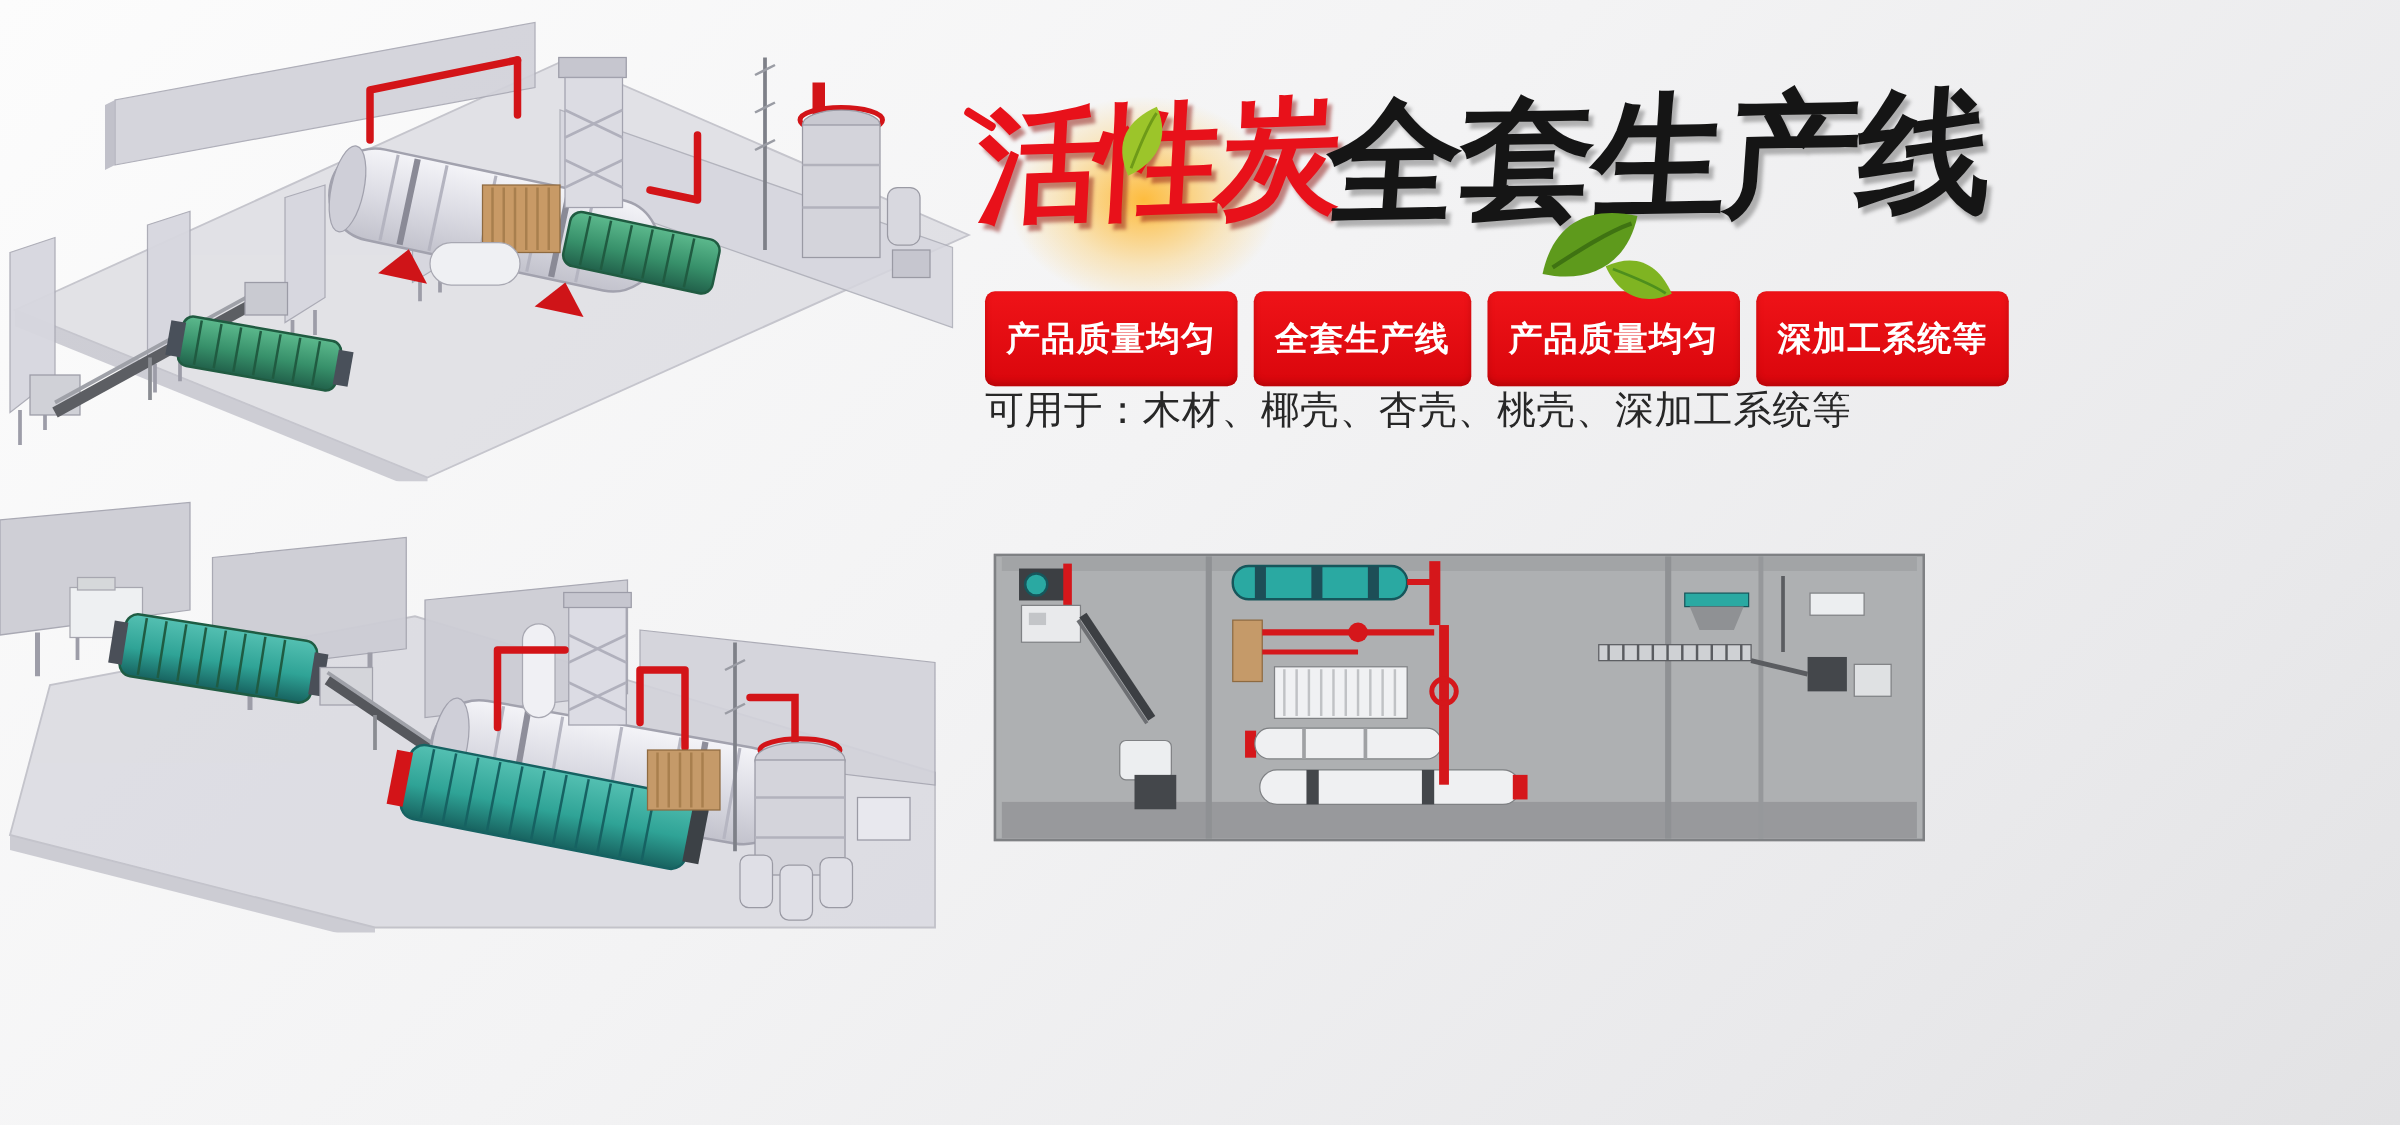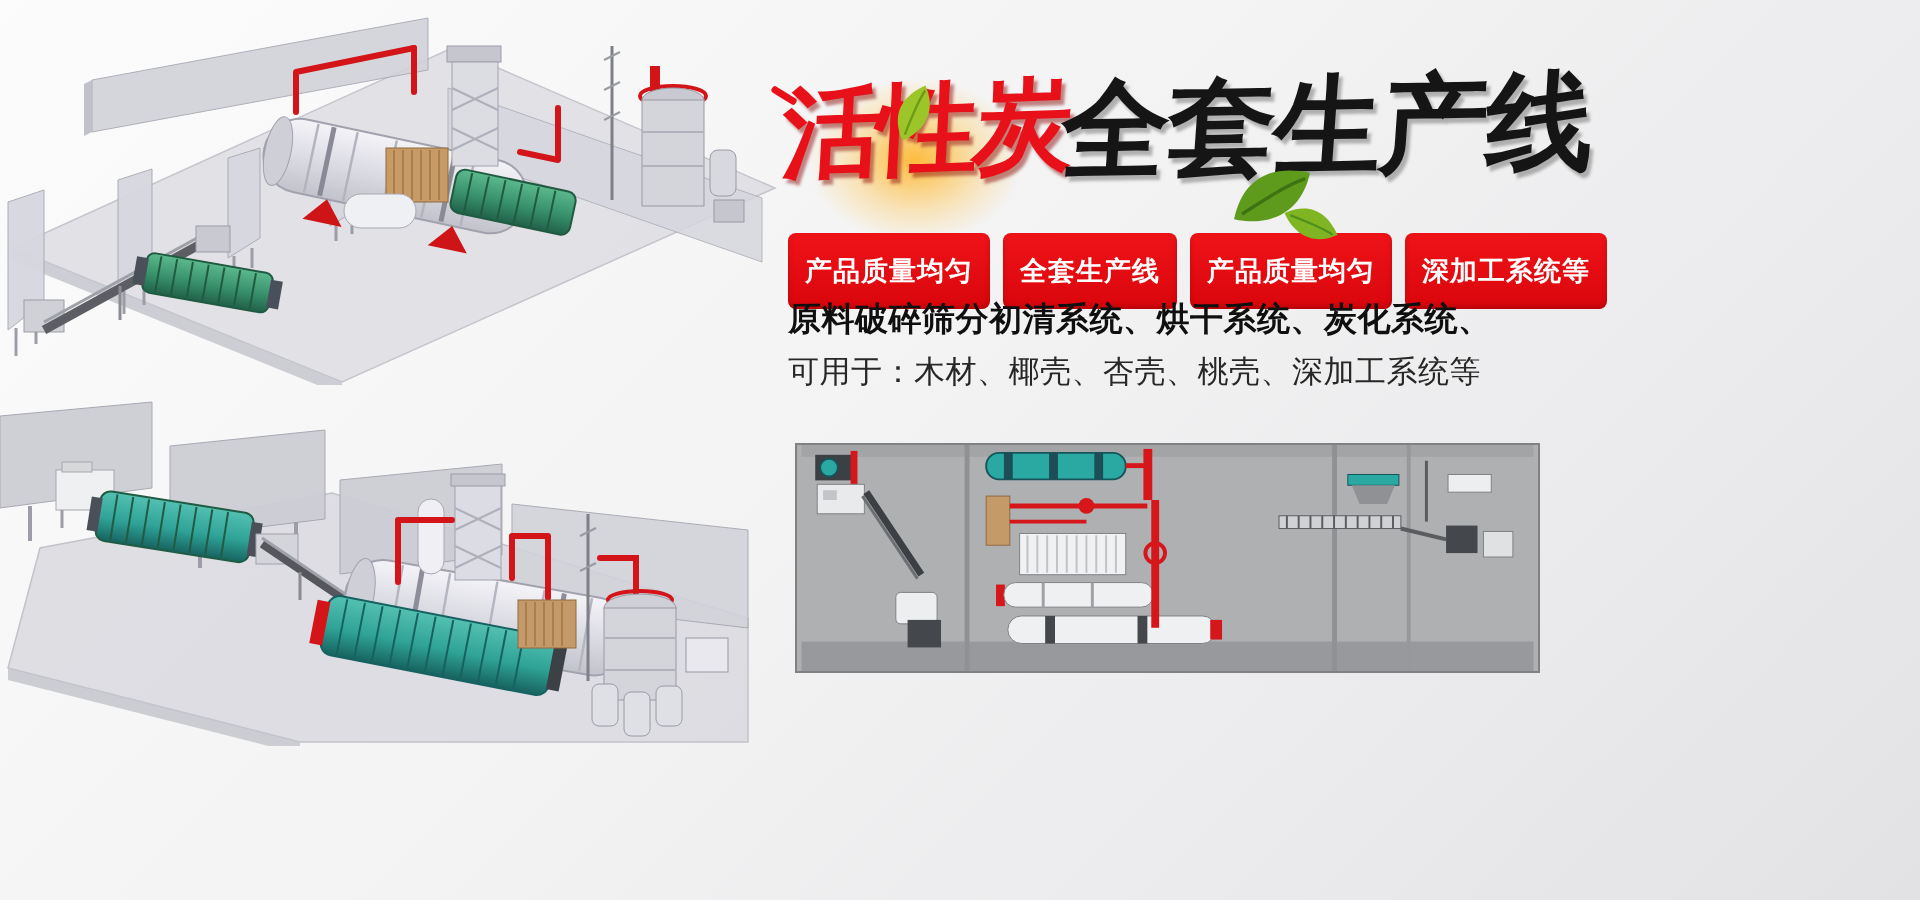--- a/index.html
+++ b/index.html
@@ -351,21 +351,20 @@
   </svg>
 
   <div class="badges">
     <span class="badge">产品质量均匀</span>
     <span class="badge">全套生产线</span>
     <span class="badge">产品质量均匀</span>
     <span class="badge">深加工系统等</span>
   </div>
 
   <div class="desc">
-    <div class="desc-bold">原料破碎筛分初清系统、烘干系统、炭化系统、</div>
     <div class="desc-normal">可用于：木材、椰壳、杏壳、桃壳、深加工系统等</div>
   </div>
 
   <div class="schematic">
     <svg viewBox="0 0 745 230" aria-hidden="true">
       <rect x="0" y="0" width="745" height="230" fill="#aeb0b2"></rect>
       <rect x="0" y="0" width="745" height="12" fill="#a2a4a6"></rect>
       <rect x="0" y="200" width="745" height="30" fill="#98999c"></rect>
       <rect x="166" y="0" width="5" height="230" fill="#8f9194"></rect>
       <rect x="540" y="0" width="5" height="230" fill="#8f9194"></rect>

